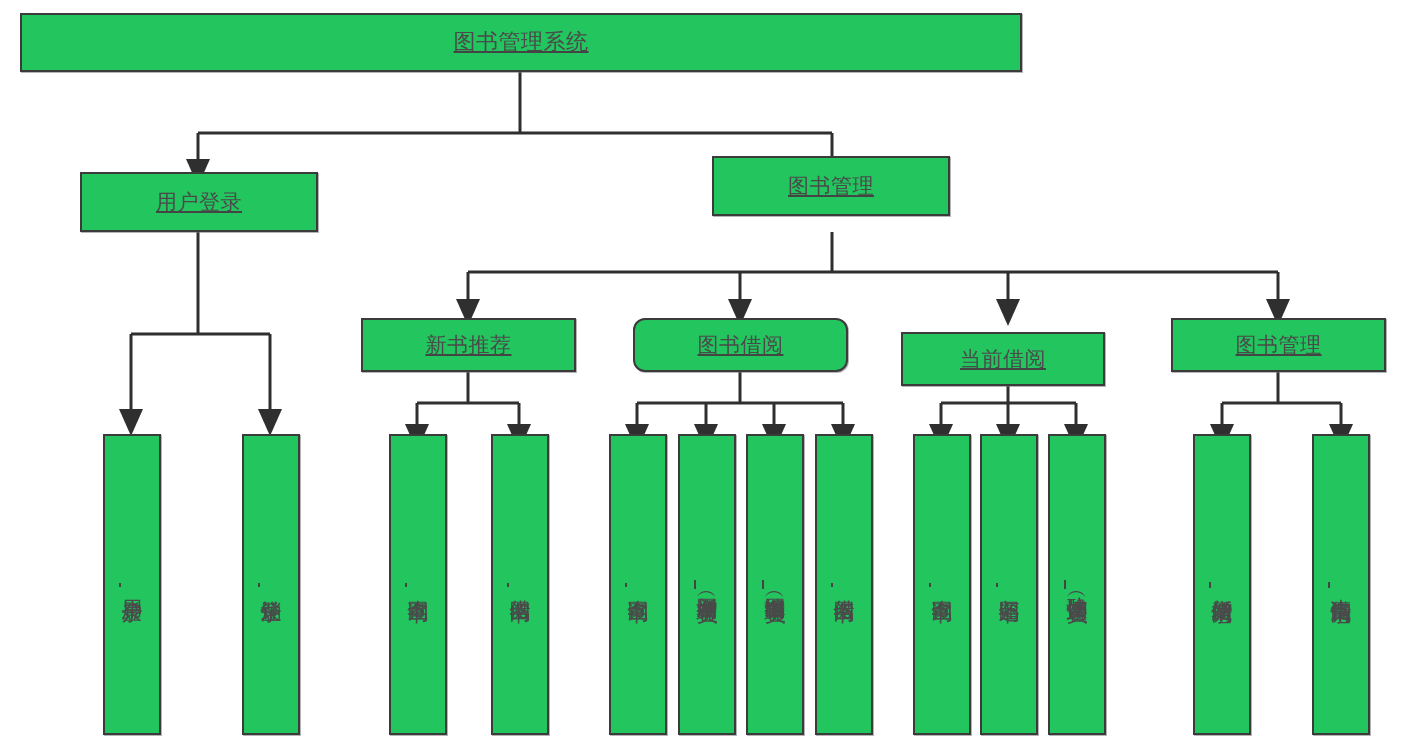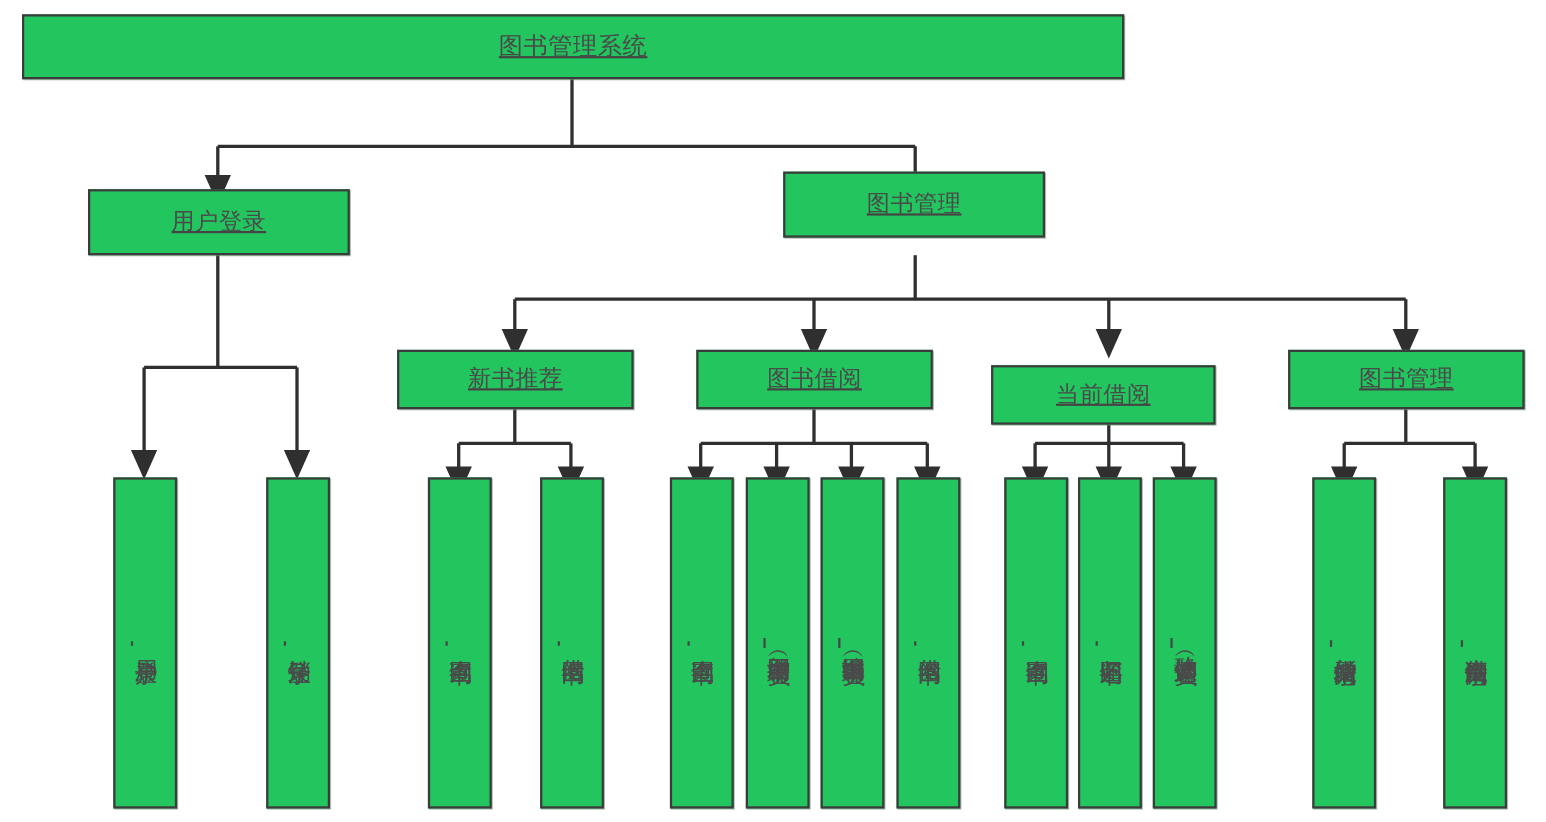--- a/index.html
+++ b/index.html
@@ -147,21 +147,21 @@
   </div>
 
   <div class="node horiz" style="left:712px; top:156px; width:238px; height:60px;">
     <span class="label">图书管理</span>
   </div>
 
   <div class="node horiz" style="left:361px; top:318px; width:215px; height:54px;">
     <span class="label">新书推荐</span>
   </div>
 
-  <div class="node horiz" style="left:633px; top:318px; width:215px; height:54px;">
+  <div class="node horiz" style="left:633px; top:318px; width:215px; height:54px;border-radius:12px;">
     <span class="label">图书借阅</span>
   </div>
 
   <div class="node horiz" style="left:901px; top:332px; width:204px; height:54px;">
     <span class="label">当前借阅</span>
   </div>
 
   <div class="node horiz" style="left:1171px; top:318px; width:215px; height:54px;">
     <span class="label">图书管理</span>
   </div>

